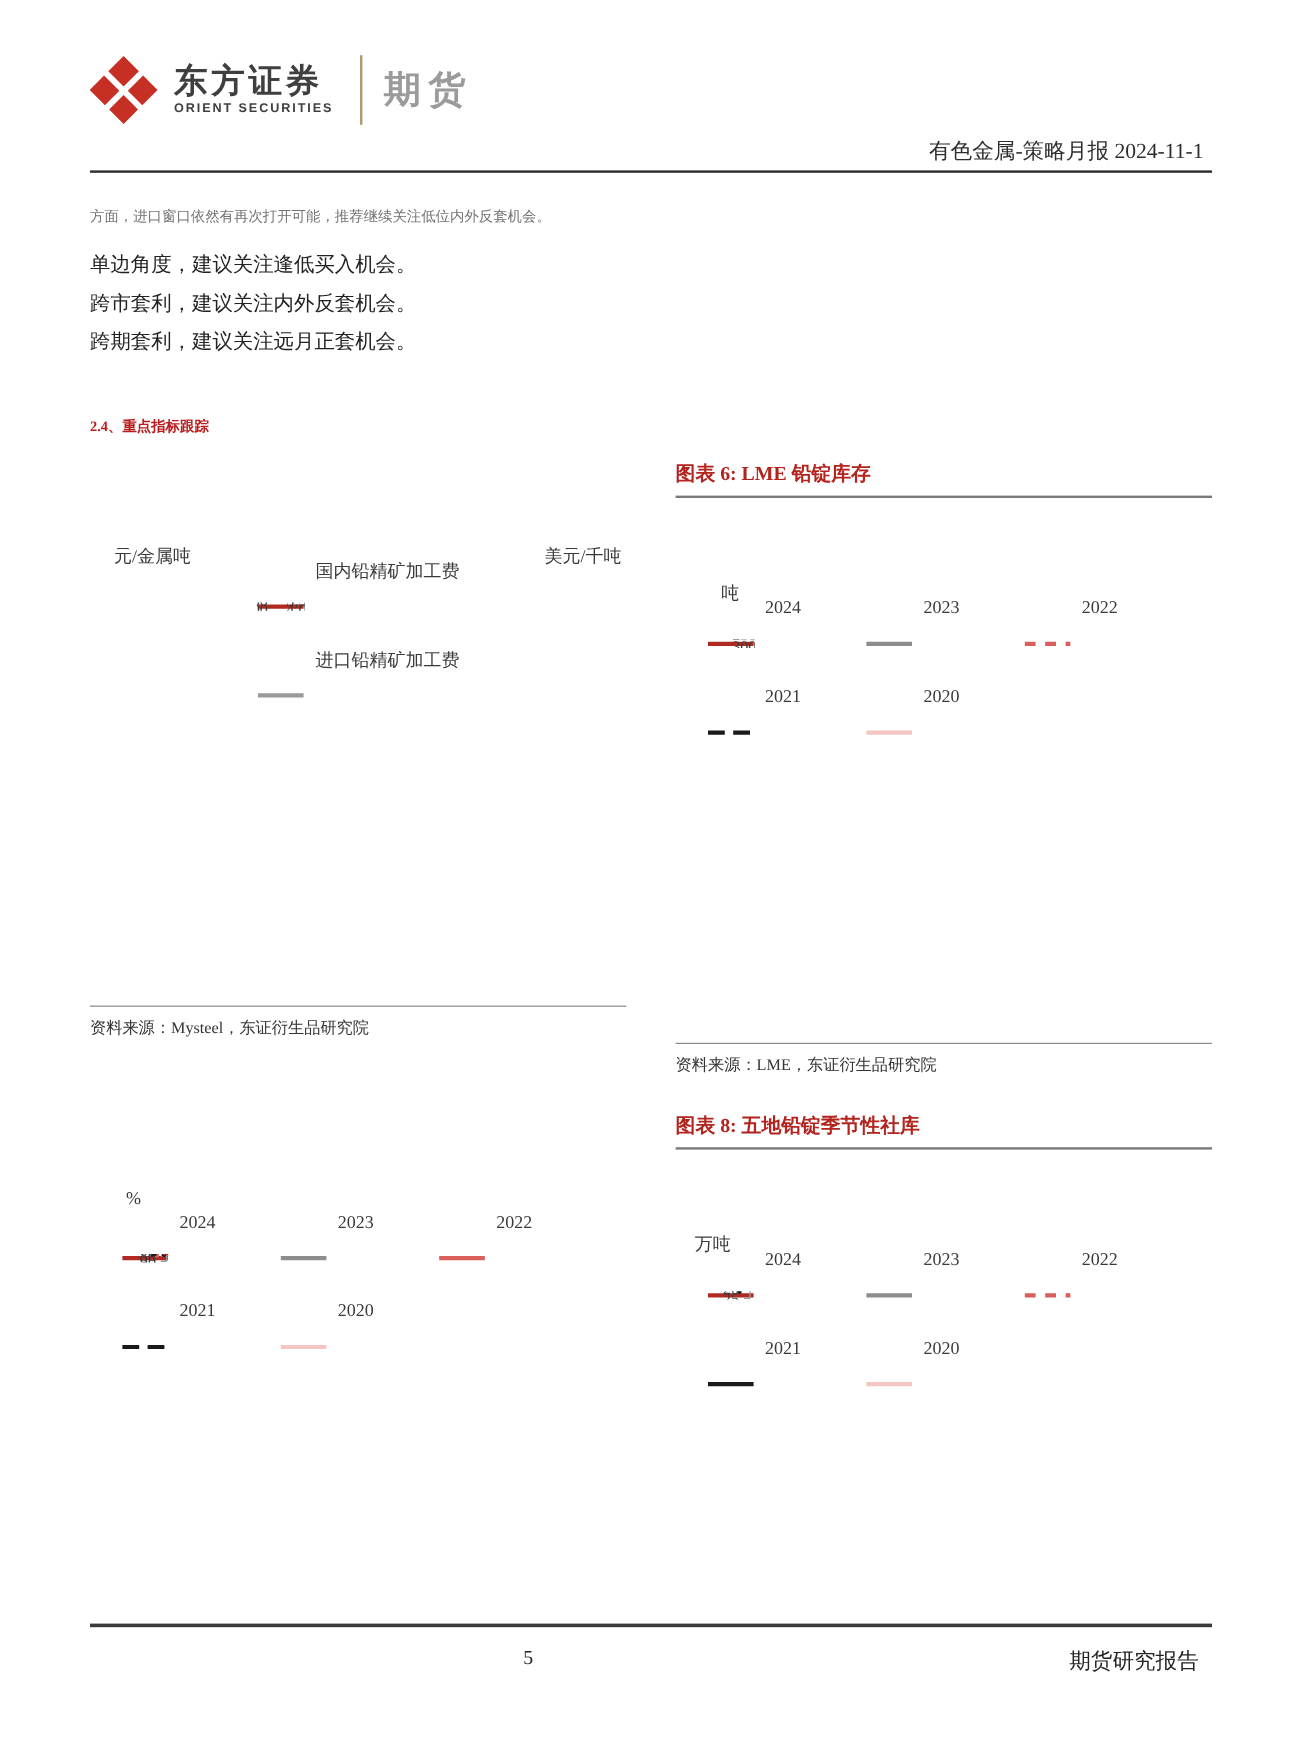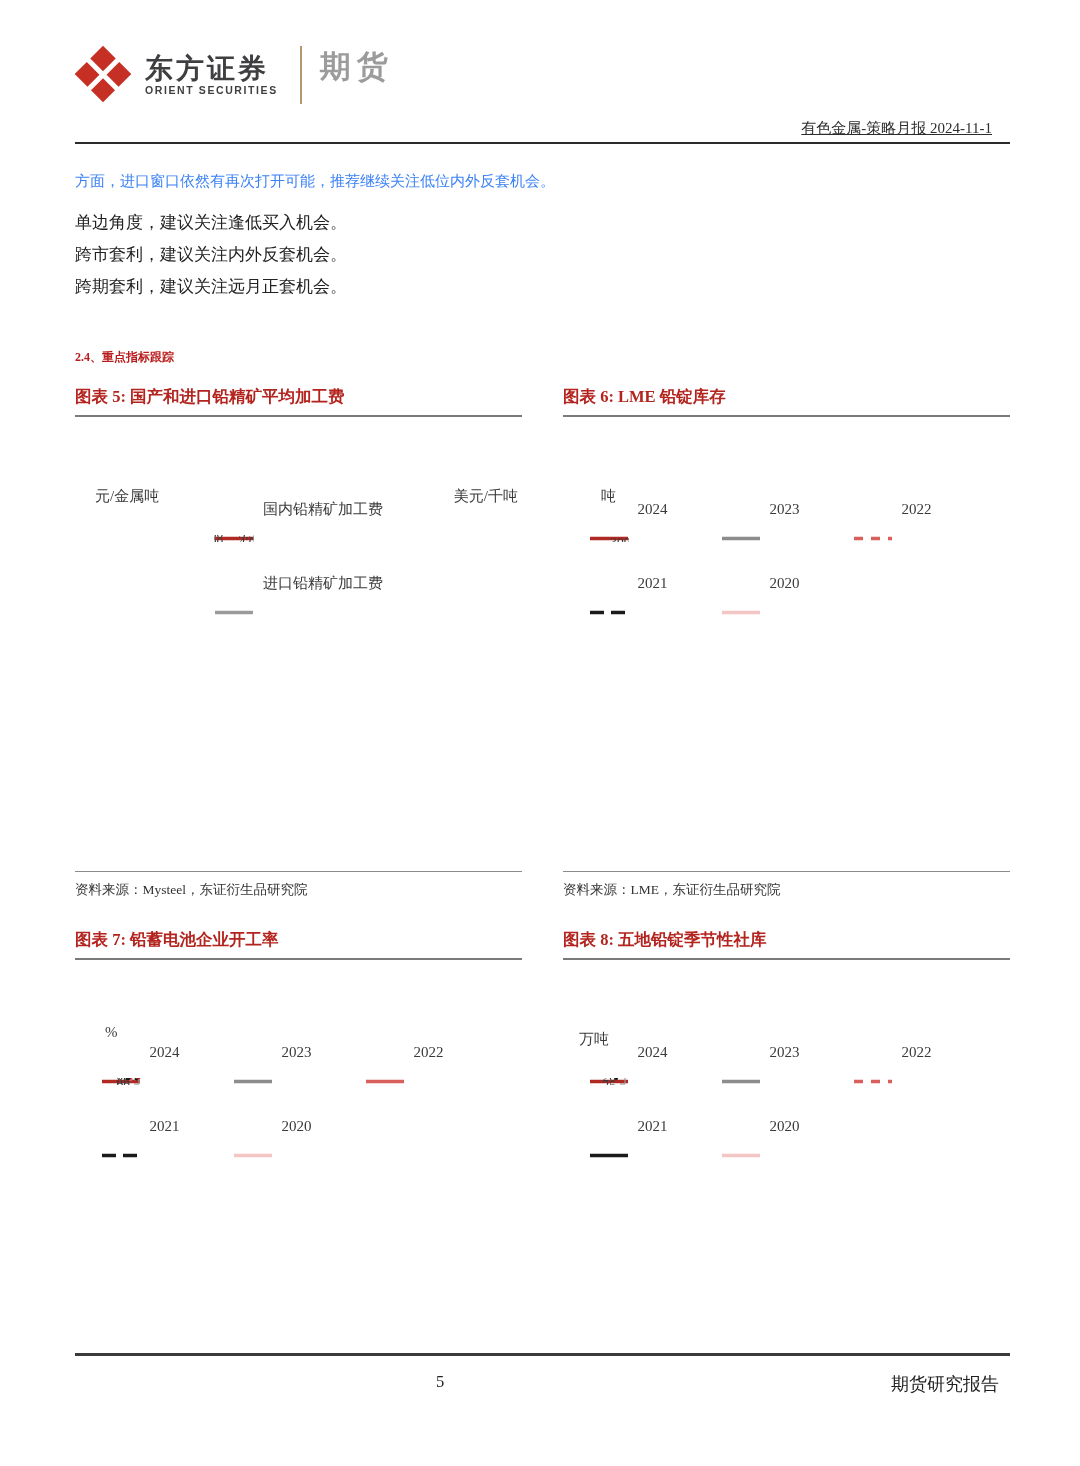--- a/index.html
+++ b/index.html
@@ -2,33 +2,33 @@
 <html><head>
 <meta charset="utf-8">
 <style>
   html,body{margin:0;padding:0;background:#e8e8e8;}
   .page{position:relative;width:1080px;height:1466px;background:#ffffff;margin:0 auto;
         font-family:"Liberation Serif","DejaVu Serif",serif;color:#222;overflow:hidden;}
   .content{position:absolute;left:75px;right:70px;top:0;}
 
   
   .header{position:relative;height:96px;margin-top:46px;border-bottom:2px solid #2b2b2b;}
-  .logo-row{position:absolute;left:0;top:0;display:flex;}
+  .logo-row{position:absolute;left:0;top:0;display:flex;align-items:center;}
   .logo-mark{width:56px;height:56px;display:flex;align-items:center;justify-content:center;margin-right:14px;}
   .logo-grid{width:40px;height:40px;transform:rotate(45deg);display:grid;grid-template-columns:1fr 1fr;grid-template-rows:1fr 1fr;gap:5px;}
   .logo-grid div{background:#c62f23;}
   .brand-text{display:flex;flex-direction:column;justify-content:center;}
   .brand-cn{font-size:28px;font-weight:700;color:#3f3f41;letter-spacing:3px;line-height:1.1;}
   .brand-en{font-size:10.5px;font-weight:700;color:#3f3f41;letter-spacing:1.6px;font-family:"Liberation Sans",sans-serif;}
   .brand-divider{width:2px;height:58px;background:#b29a6e;margin:0 18px 0 22px;}
   .division{font-size:31px;font-weight:700;color:#9b9b9b;letter-spacing:6px;}
-  .report-label{position:absolute;right:18px;bottom:4px;font-size:15px;color:#2d2d2d;text-decoration:underline;}
+  .report-label{position:absolute;right:7px;bottom:4px;font-size:18px;color:#2d2d2d;}
 
   
-  .paragraph{margin-top:28px;font-size:15px;color:#3b82f6;}
+  .paragraph{margin-top:28px;font-size:12px;color:#737373;}
   .section-h{margin-top:28px;font-size:19px;font-weight:700;color:#b3241e;}
   .advice{margin-top:16px;font-size:17px;line-height:32px;color:#222;}
   .section-h2{margin-top:46px;font-size:12px;font-weight:700;color:#b91c1c;}
 
   
   .chart-grid{margin-top:20px;display:flex;flex-wrap:wrap;justify-content:space-between;row-gap:30px;}
   .chart-cell{width:447px;}
   .chart-title{font-size:16.5px;font-weight:700;color:#b3241e;padding-bottom:7px;border-bottom:2px solid #7a7a7a;}
   .chart-body{position:relative;height:392px;}
   .chart-body svg{display:block;margin-top:58px;}
@@ -82,21 +82,20 @@
       <div>单边角度，建议关注逢低买入机会。</div>
       <div>跨市套利，建议关注内外反套机会。</div>
       <div>跨期套利，建议关注远月正套机会。</div>
     </div>
 
     <div class="section-h2">2.4、重点指标跟踪</div>
 
     <div class="chart-grid">
 
       <div class="chart-cell" id="c0">
-        <div class="chart-title">图表 5: 国产和进口铅精矿平均加工费</div>
         <div class="chart-body">
           <span class="unit u-left">元/金属吨</span>
           <span class="unit u-right">美元/千吨</span>
           <div class="legend">
               <div class="legend-grid">
                 <div class="legend-row">
                   <div class="legend-item">
                     <svg width="40" height="7">
                       <line x1="1" y1="3.5" x2="39" y2="3.5" stroke="#b02a23" stroke-width="3.5"></line>
                       <line x1="64" y1="6" x2="64" y2="-57" stroke="#9a9a9a" stroke-width="1.2"></line>
@@ -276,21 +275,20 @@
                   </div>
                 </div>
               </div>
             </div>
           <svg width="447" height="330"></svg>
         </div>
         <div class="chart-source">资料来源：LME，东证衍生品研究院</div>
       </div>
 
       <div class="chart-cell" id="c2">
-        <div class="chart-title">图表 7: 铅蓄电池企业开工率</div>
         <div class="chart-body">
           <span class="unit u-left">%</span>
           <div class="legend">
               <div class="legend-grid">
                 <div class="legend-row">
                   <div class="legend-item" style="width: 132px;">
                     <svg width="40" height="7">
                       <line x1="1" y1="3.5" x2="39" y2="3.5" stroke="#b02a23" stroke-width="3.5"></line>
                       <line x1="38" y1="6" x2="38" y2="-33" stroke="#9a9a9a" stroke-width="1.2"></line>
                       <line x1="38" y1="-33" x2="26" y2="-33" stroke="#9a9a9a" stroke-width="1.2"></line>

